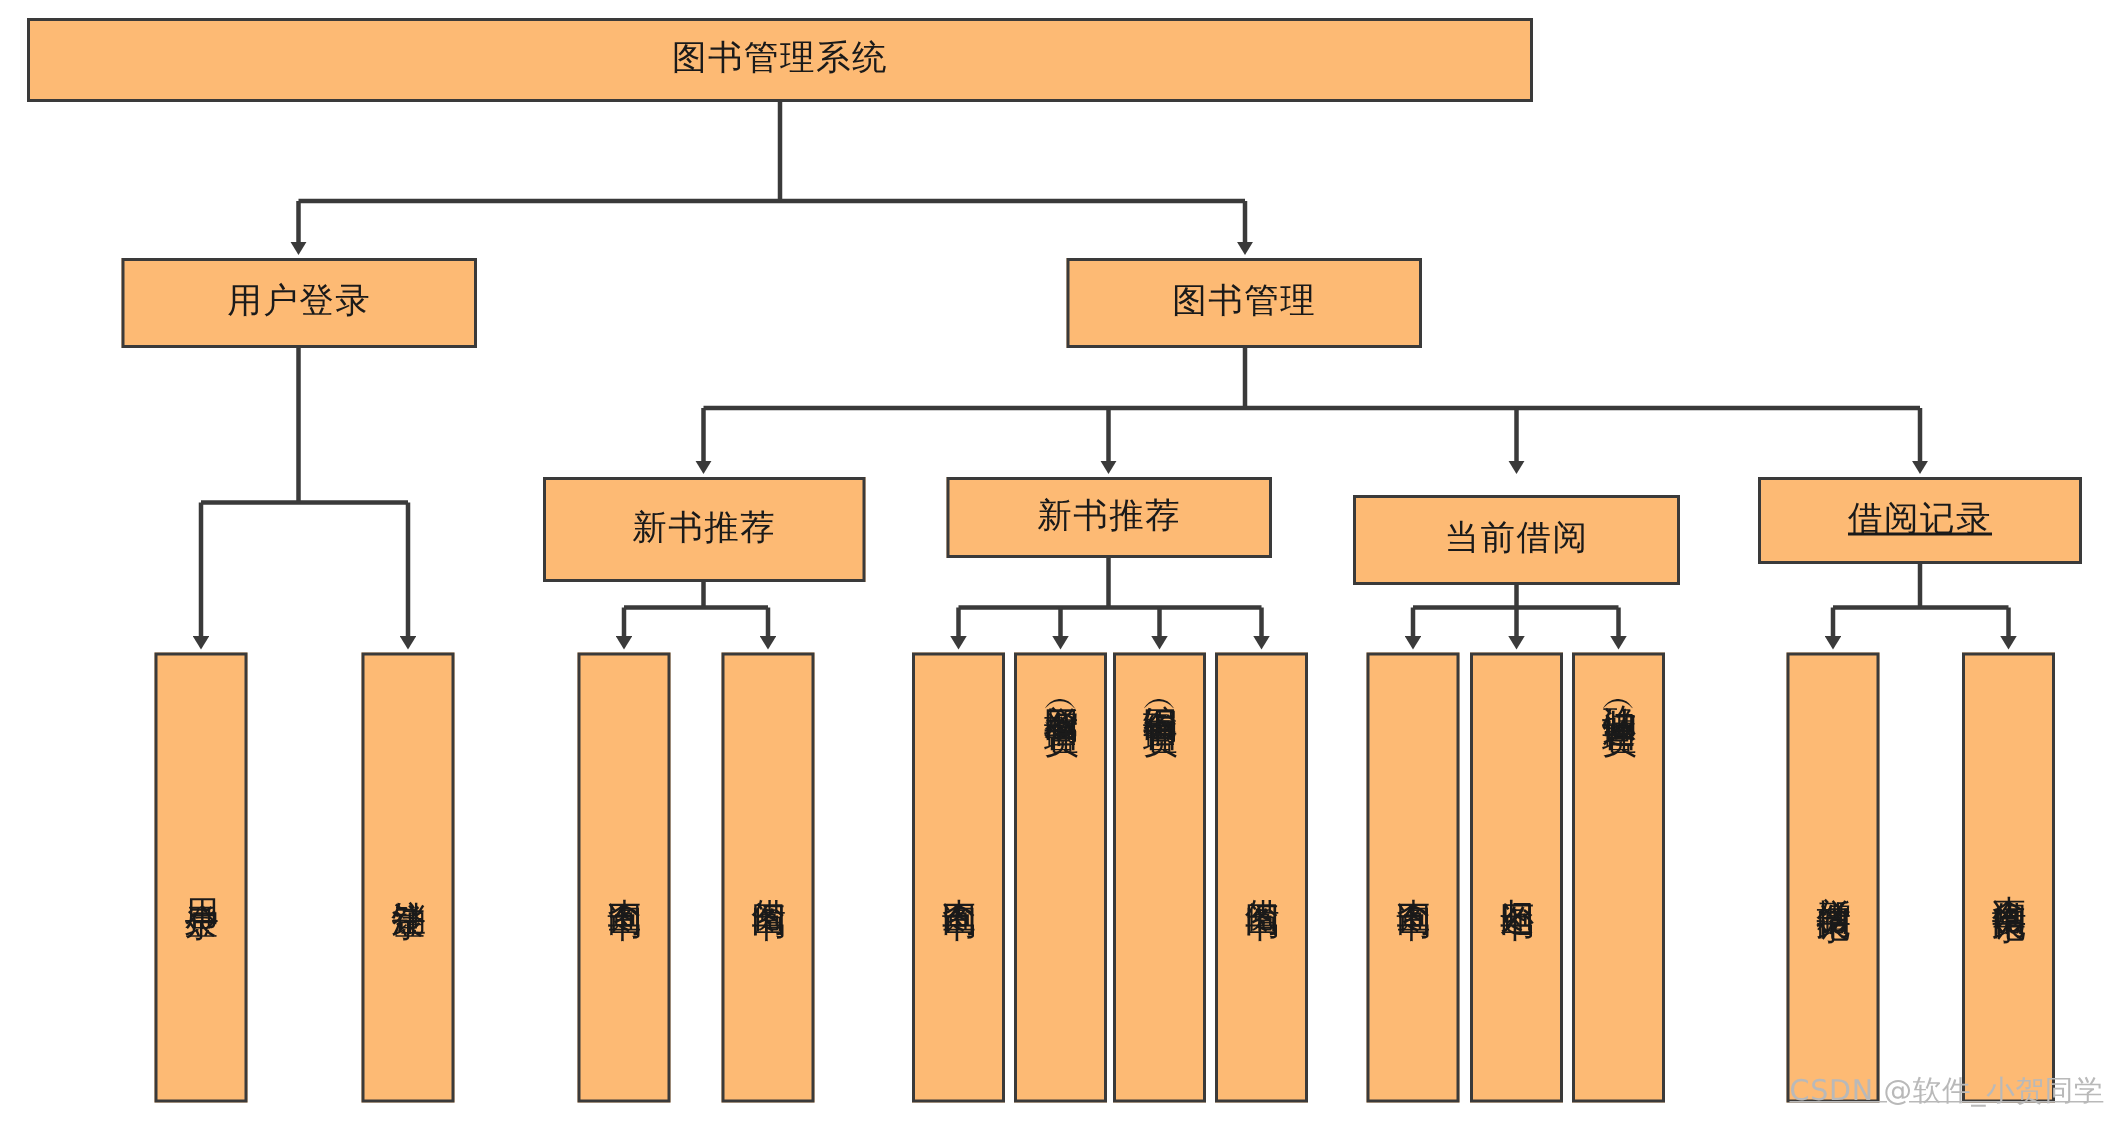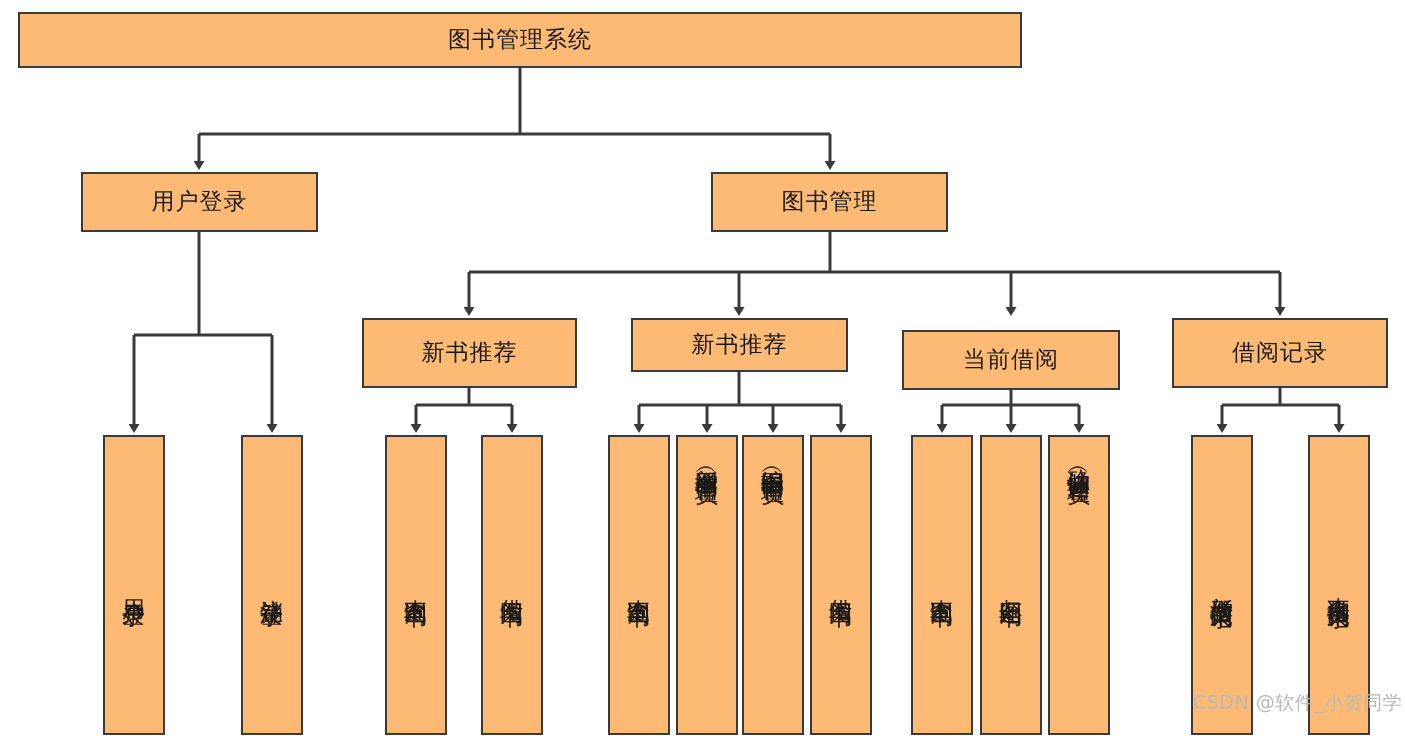--- a/index.html
+++ b/index.html
@@ -139,21 +139,21 @@
 
   <div class="node h" style="left:362px; top:318px; width:215px; height:70px;">
     <span class="label">新书推荐</span>
   </div>
   <div class="node h" style="left:631px; top:318px; width:217px; height:54px;">
     <span class="label">新书推荐</span>
   </div>
   <div class="node h" style="left:902px; top:330px; width:218px; height:60px;">
     <span class="label">当前借阅</span>
   </div>
-  <div class="node h" style="left:1172px; top:318px; width:216px; height:70px;">
+  <div class="node h" style="left:1172px; top:318px; width:216px; height:58px;text-decoration:underline;">
     <span class="label">借阅记录</span>
   </div>
 
   <div class="node v mid" style="left:103px; top:435px; width:62px; height:300px;">
     <span class="label">用户登录</span>
   </div>
   <div class="node v mid" style="left:241px; top:435px; width:62px; height:300px;">
     <span class="label">注销登录</span>
   </div>
 
@@ -187,17 +187,17 @@
     <span class="label">确认归还（管理员）</span>
   </div>
 
   <div class="node v mid" style="left:1191px; top:435px; width:62px; height:300px;">
     <span class="label">新增借阅记录</span>
   </div>
   <div class="node v mid" style="left:1308px; top:435px; width:62px; height:300px;">
     <span class="label">查询借阅记录</span>
   </div>
 
-  <div class="watermark" style="left:1193px; top:690px;">
+  <div class="watermark" style="left:1193px; top:714px;text-decoration:underline;">
     <span>CSDN @软件_小贺同学</span>
   </div>
 
 </div>
 
 </body></html>

